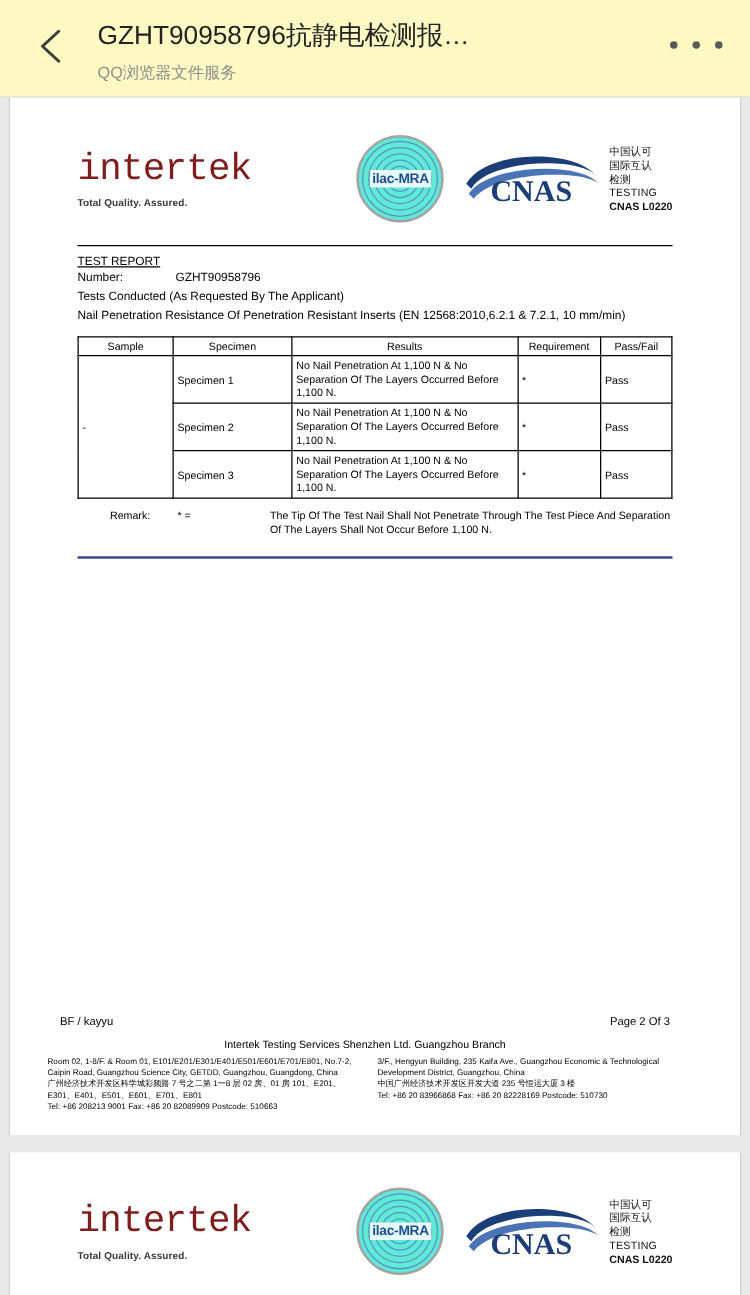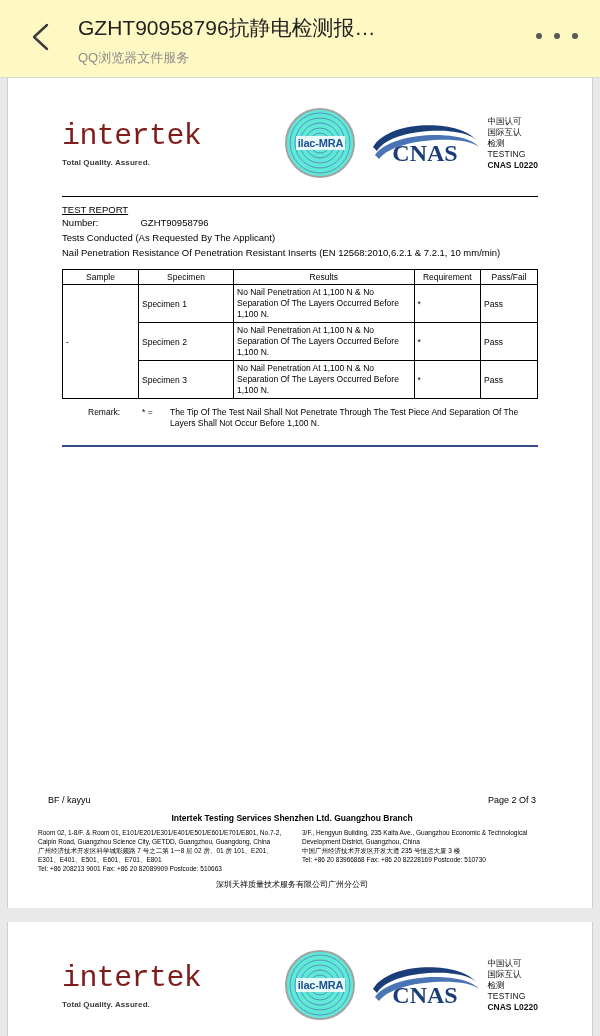--- a/index.html
+++ b/index.html
@@ -217,21 +217,21 @@
   .sample-dash { vertical-align: top; padding-top: 4px; }
 
   .remark {
     display: flex;
     padding: 8px 30px 0 56px;
     font-size: 8.5px;
     line-height: 11px;
   }
   .remark-label { width: 54px; flex: none; }
   .remark-star { width: 28px; flex: none; }
-  .remark-text { flex: 1; }
+  .remark-text { flex: 1; margin-left: 46px; }
 
   .thick-rule {
     border-top: 2px solid #3b4a8a;
     margin: 16px 30px 0 30px;
   }
 
   
   .footer {
     position: absolute;
     left: 24px;
@@ -240,21 +240,21 @@
   }
   .footer-top {
     display: flex;
     justify-content: space-between;
     font-size: 9px;
     padding: 0 16px;
   }
   .footer-company {
     text-align: center;
     font-size: 8.5px;
-    font-weight: bold;
+    font-weight: normal;
     margin-top: 8px;
   }
   .footer-cols {
     display: flex;
     gap: 20px;
     margin-top: 5px;
     font-size: 6.5px;
     line-height: 9px;
     padding: 0 6px;
   }
@@ -404,21 +404,20 @@
           <div>Room 02, 1-8/F. &amp; Room 01, E101/E201/E301/E401/E501/E601/E701/E801, No.7-2, Caipin Road, Guangzhou Science City, GETDD, Guangzhou, Guangdong, China</div>
           <div>广州经济技术开发区科学城彩频路 7 号之二第 1一8 层 02 房、01 房 101、E201、E301、E401、E501、E601、E701、E801</div>
           <div>Tel: +86 208213 9001 Fax: +86 20 82089909 Postcode: 510663</div>
         </div>
         <div class="footer-col">
           <div>3/F., Hengyun Building, 235 Kaifa Ave., Guangzhou Economic &amp; Technological Development District, Guangzhou, China</div>
           <div>中国广州经济技术开发区开发大道 235 号恒运大厦 3 楼</div>
           <div>Tel: +86 20 83966868 Fax: +86 20 82228169 Postcode: 510730</div>
         </div>
       </div>
-      <div class="footer-cn-center">深圳天祥质量技术服务有限公司广州分公司</div>
     </div>
   </div>
 
   <div class="page-gap"></div>
 
   <div class="page page-2">
     <div class="letterhead-2">
       <div class="intertek-logo">
         <div class="intertek-word">intertek</div>
         <div class="intertek-tag">Total Quality. Assured.</div>

